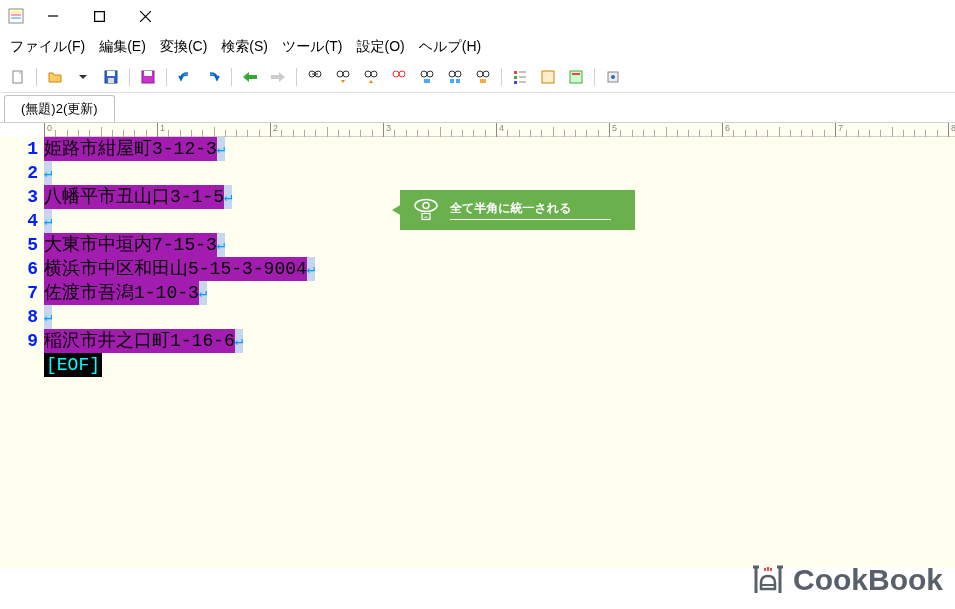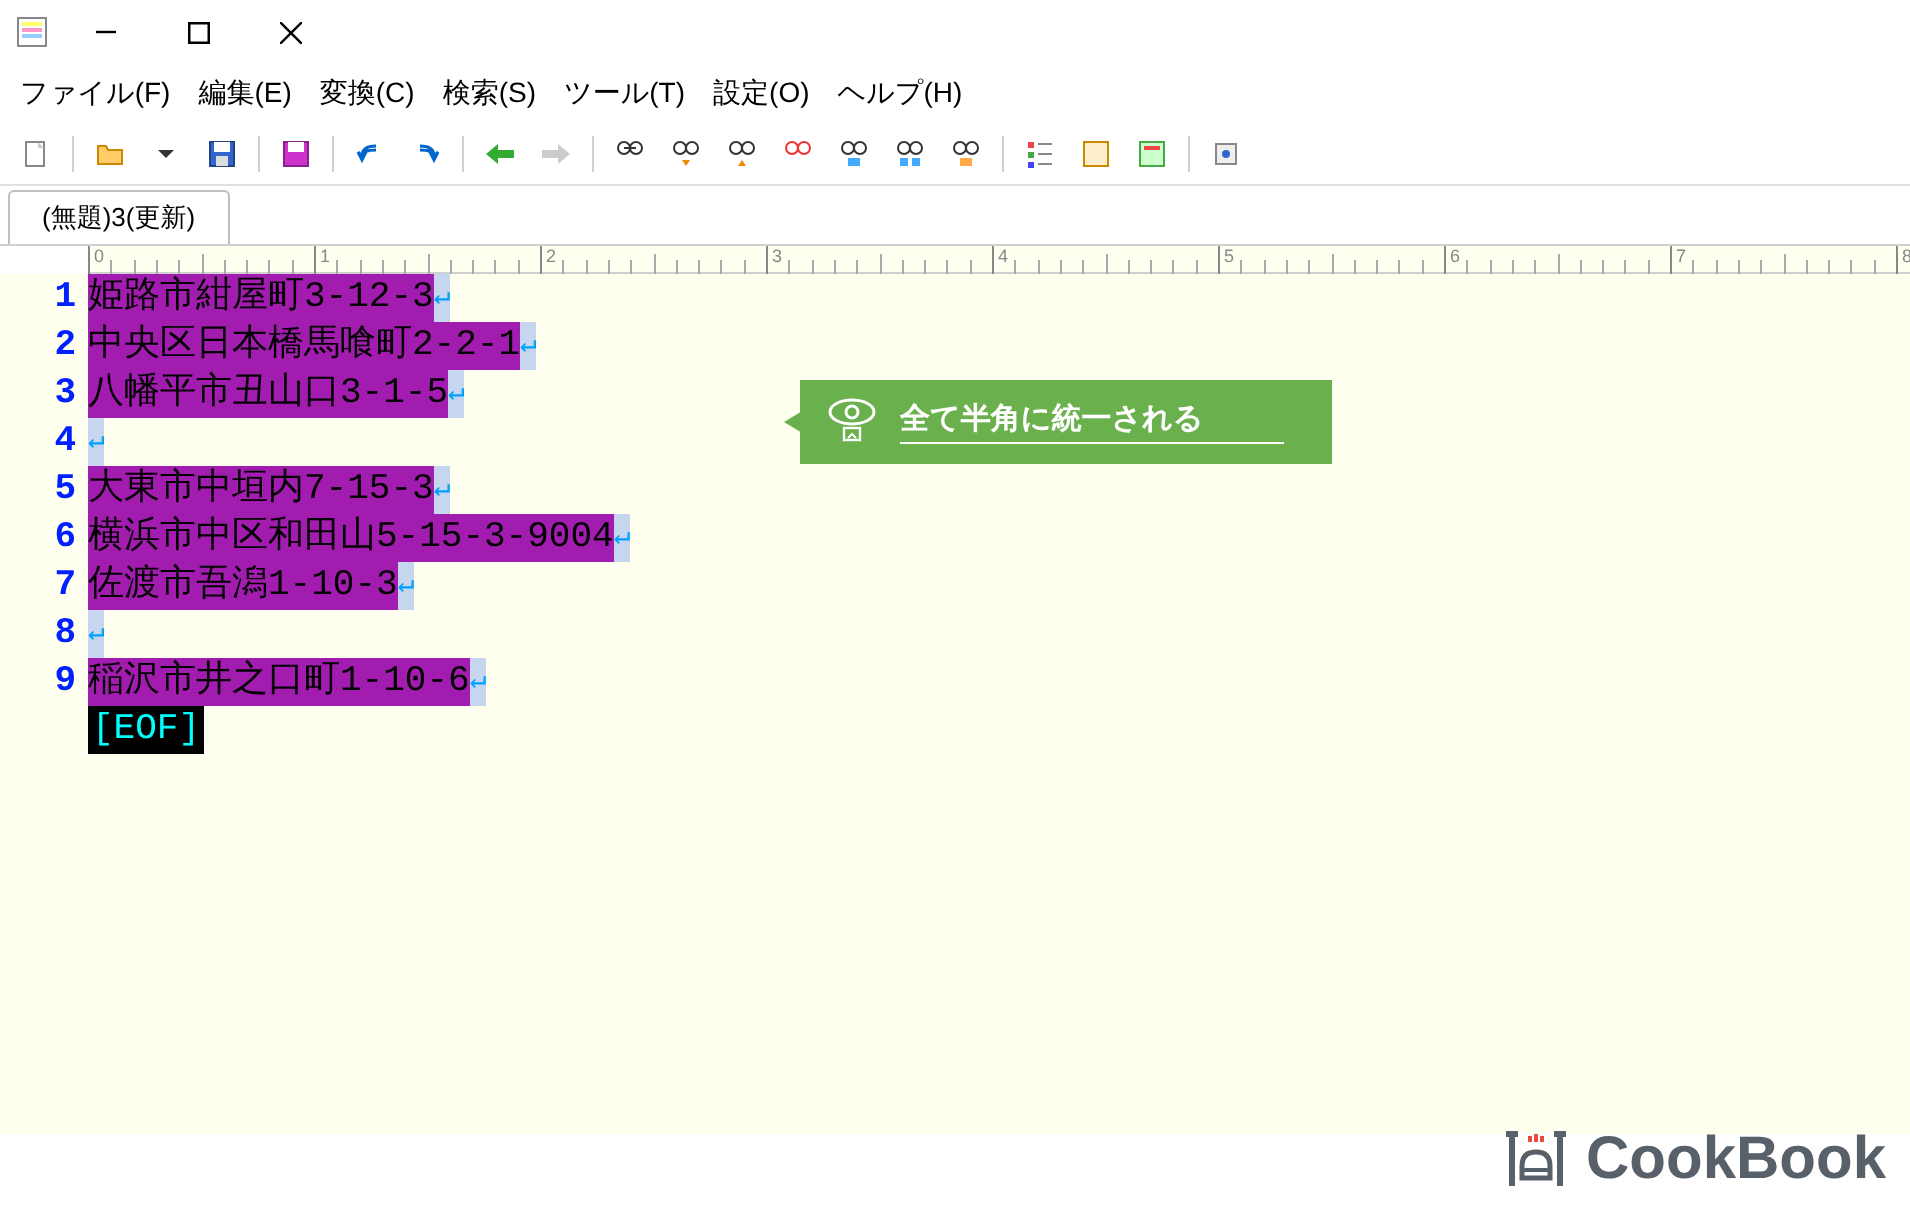--- a/index.html
+++ b/index.html
@@ -149,21 +149,21 @@
   color: #00ffff;
   padding: 0 2px;
 }
 .annotation {
   position: absolute;
   left: 400px;
   top: 190px;
   background: #6ab04c;
   color: #fff;
   padding: 10px 24px 10px 50px;
-  font-size: 15px;
+  font-size: 12px;
   font-weight: bold;
   display: flex;
   align-items: center;
 }
 .annotation::before {
   content: "";
   position: absolute;
   left: -20px;
   top: 50%;
   transform: translateY(-50%);
@@ -365,21 +365,21 @@
   <div class="tool-sep"></div>
   <div class="tool-btn">
       <svg width="14" height="14">
         <rect x="2" y="2" width="10" height="10" fill="#eee" stroke="#888"></rect>
         <circle cx="7" cy="7" r="2" fill="#36c"></circle>
       </svg>
     </div>
 </div>
 
 <div class="tabstrip">
-  <div class="tab">(無題)3(更新)</div>
+  <div class="tab">(無題)2(更新)</div>
 </div>
 
 <div class="ruler">
     <div class="tick-major" style="left: 0px;">0</div>
     <div class="tick-minor" style="left: 11.3px;"></div>
     <div class="tick-minor" style="left: 22.6px;"></div>
     <div class="tick-minor" style="left: 33.9px;"></div>
     <div class="tick-minor" style="left: 45.2px;"></div>
     <div class="tick-minor" style="left: 56.5px; top: 4px; height: 10px;"></div>
     <div class="tick-minor" style="left: 67.8px;"></div>
@@ -471,21 +471,20 @@
       <div class="ln">8</div>
       <div class="ln">9</div>
       <div class="ln">&nbsp;</div>
     </div>
   <div class="content">
       <div class="line">
         <span class="txt">姫路市紺屋町3-12-3</span>
         <span class="crlf">↵</span>
       </div>
       <div class="line">
-        <span class="txt">中央区日本橋馬喰町2-2-1</span>
         <span class="crlf">↵</span>
       </div>
       <div class="line">
         <span class="txt">八幡平市丑山口3-1-5</span>
         <span class="crlf">↵</span>
       </div>
       <div class="line">
         <span class="crlf">↵</span>
       </div>
       <div class="line">
@@ -497,21 +496,21 @@
         <span class="crlf">↵</span>
       </div>
       <div class="line">
         <span class="txt">佐渡市吾潟1-10-3</span>
         <span class="crlf">↵</span>
       </div>
       <div class="line">
         <span class="crlf">↵</span>
       </div>
       <div class="line">
-        <span class="txt">稲沢市井之口町1-10-6</span>
+        <span class="txt">稲沢市井之口町1-16-6</span>
         <span class="crlf">↵</span>
       </div>
       <div class="line">
         <span class="eof">[EOF]</span>
       </div>
     </div>
 </div>
 
 <div class="annotation">
   <span class="eye">

